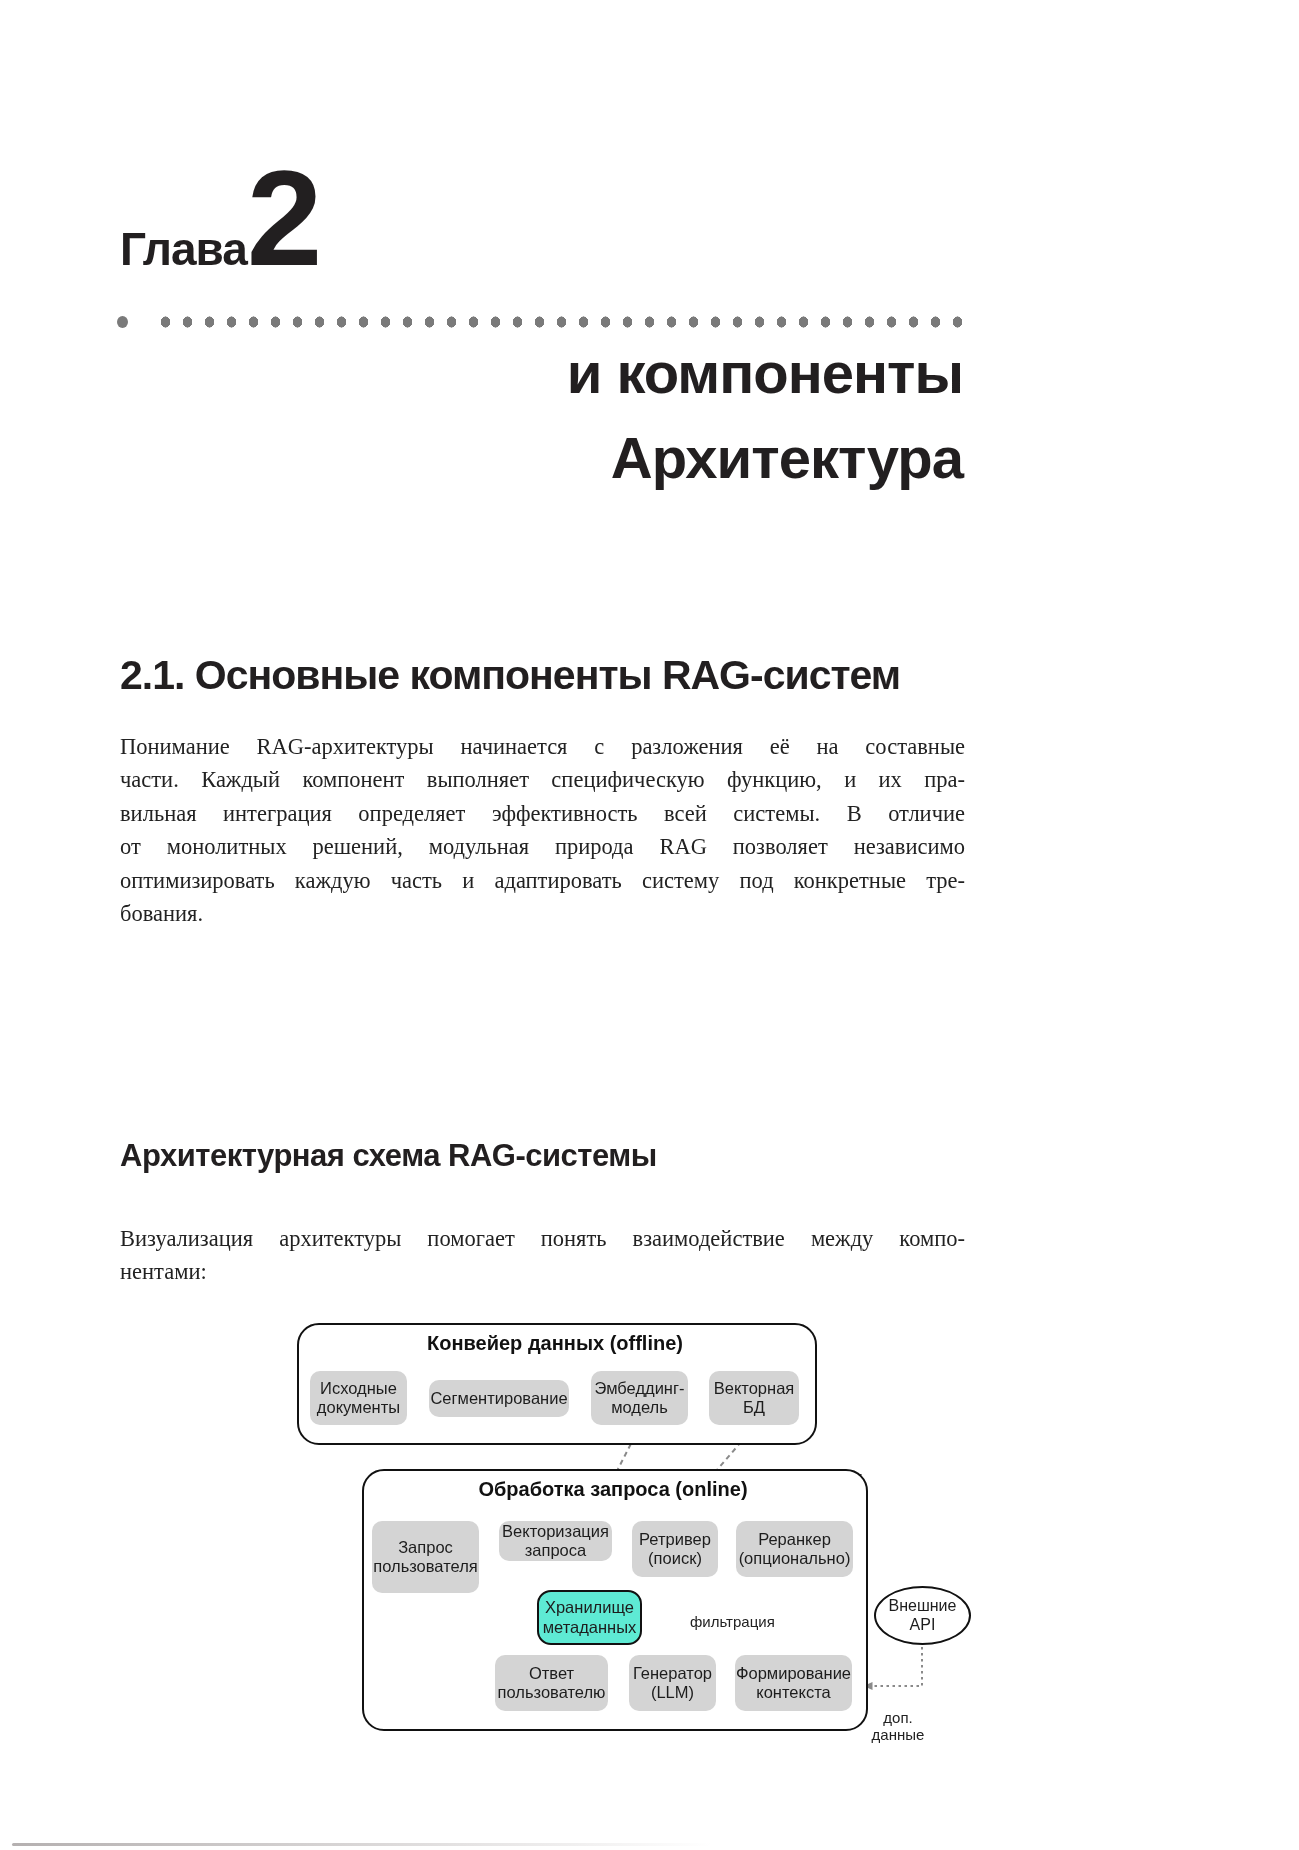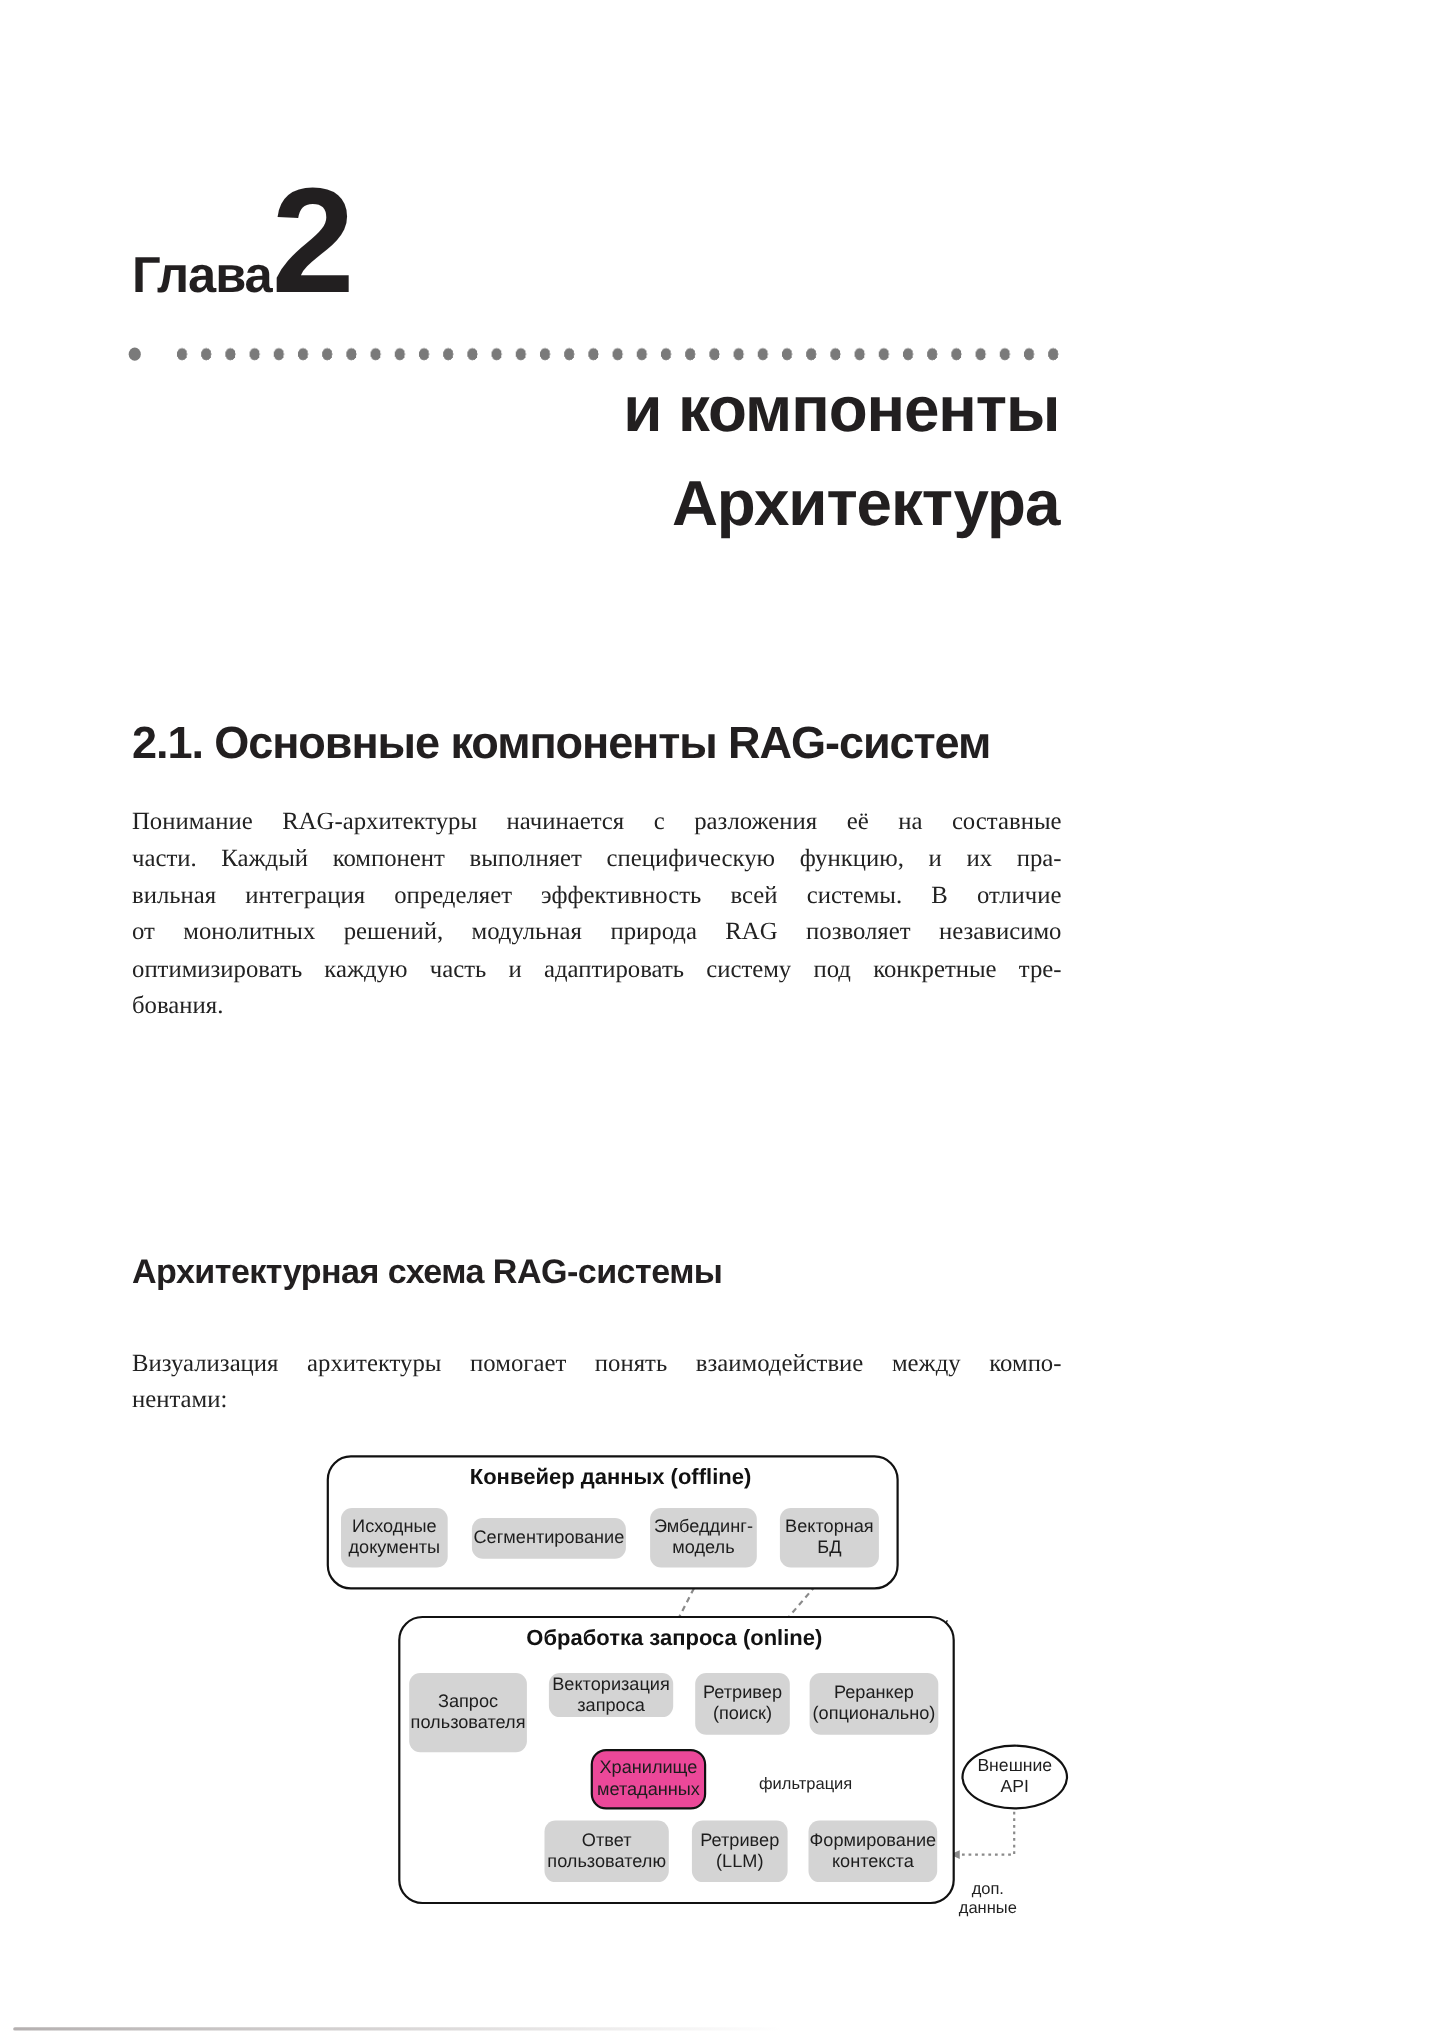--- a/index.html
+++ b/index.html
@@ -37,21 +37,21 @@
   .cont-online{left:362px; top:1469px; width:502px; height:258px;}
   .cont-title{position:absolute; text-align:center; font-weight:700; font-size:20px; color:#111;}
   .t-off{left:297px; top:1332px; width:516px;}
   .t-on{left:362px; top:1478px; width:502px;}
   .node{
     position:absolute; background:#d4d4d4; border-radius:10px;
     display:flex; align-items:center; justify-content:center; text-align:center;
     font-size:16.5px; line-height:1.18; color:#1d1d1d; padding:2px 3px; box-sizing:border-box;
   }
   .node-white{
-    position:absolute; background:#ec4899; border:2.6px solid #111; border-radius:14px;
+    position:absolute; background:#5eead4; border:2.6px solid #111; border-radius:14px;
     display:flex; align-items:center; justify-content:center; text-align:center;
     font-size:16.5px; line-height:1.18; color:#1d1d1d; box-sizing:border-box;
   }
   .ellipse{
     position:absolute; left:874px; top:1586px; width:97px; height:59px;
     background:#fff; border:2.6px solid #111; border-radius:50%;
     display:flex; align-items:center; justify-content:center; text-align:center;
     font-size:16px; line-height:1.15; color:#1d1d1d; box-sizing:border-box;
   }
   .dlabel{position:absolute; font-size:15px; color:#222; line-height:1.1;margin-top:22px;}
@@ -143,21 +143,21 @@
     <div class="cont-title t-on">Обработка запроса (online)</div>
     <div class="node" style="left:372px; top:1521px; width:107px; height:72px;">Запрос пользователя</div>
     <div class="node" style="left:499px; top:1521px; width:113px; height:40px;">Векторизация запроса</div>
     <div class="node" style="left:632px; top:1521px; width:86px; height:56px;">Ретривер (поиск)</div>
     <div class="node" style="left:736px; top:1521px; width:117px; height:56px;">Реранкер (опционально)</div>
 
     <div class="node-white" style="left:537px; top:1590px; width:105px; height:55px;">Хранилище метаданных</div>
     <div class="dlabel" style="left:690px; top:1592px; width:100px;">фильтрация</div>
 
     <div class="node" style="left:495px; top:1655px; width:113px; height:56px;">Ответ пользователю</div>
-    <div class="node" style="left:629px; top:1655px; width:87px; height:56px;">Ретривер (LLM)</div>
+    <div class="node" style="left:629px; top:1655px; width:87px; height:56px;">Генератор (LLM)</div>
     <div class="node" style="left:735px; top:1655px; width:117px; height:56px;">Формирование контекста</div>
 
     <div class="ellipse">Внешние API</div>
     <div class="dlabel" style="left:864px; top:1688px; width:68px; text-align:center;">доп. данные</div>
   </div>
 
   <div class="page-edge"></div>
 </div>
 
 </body></html>

